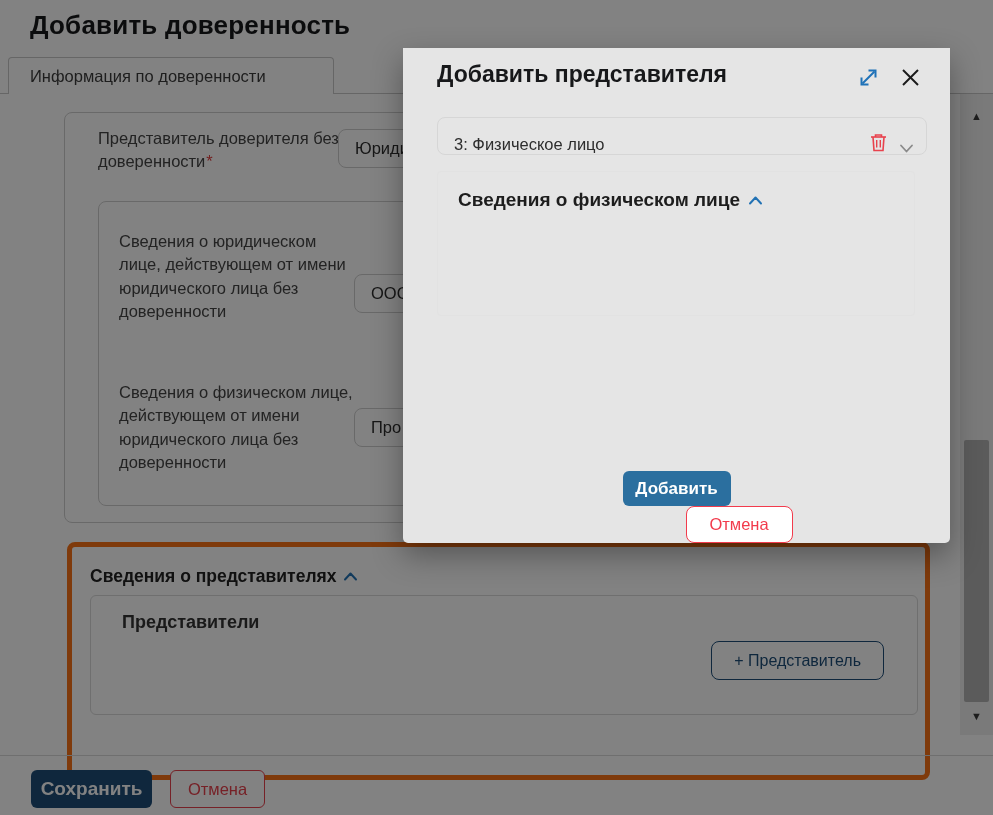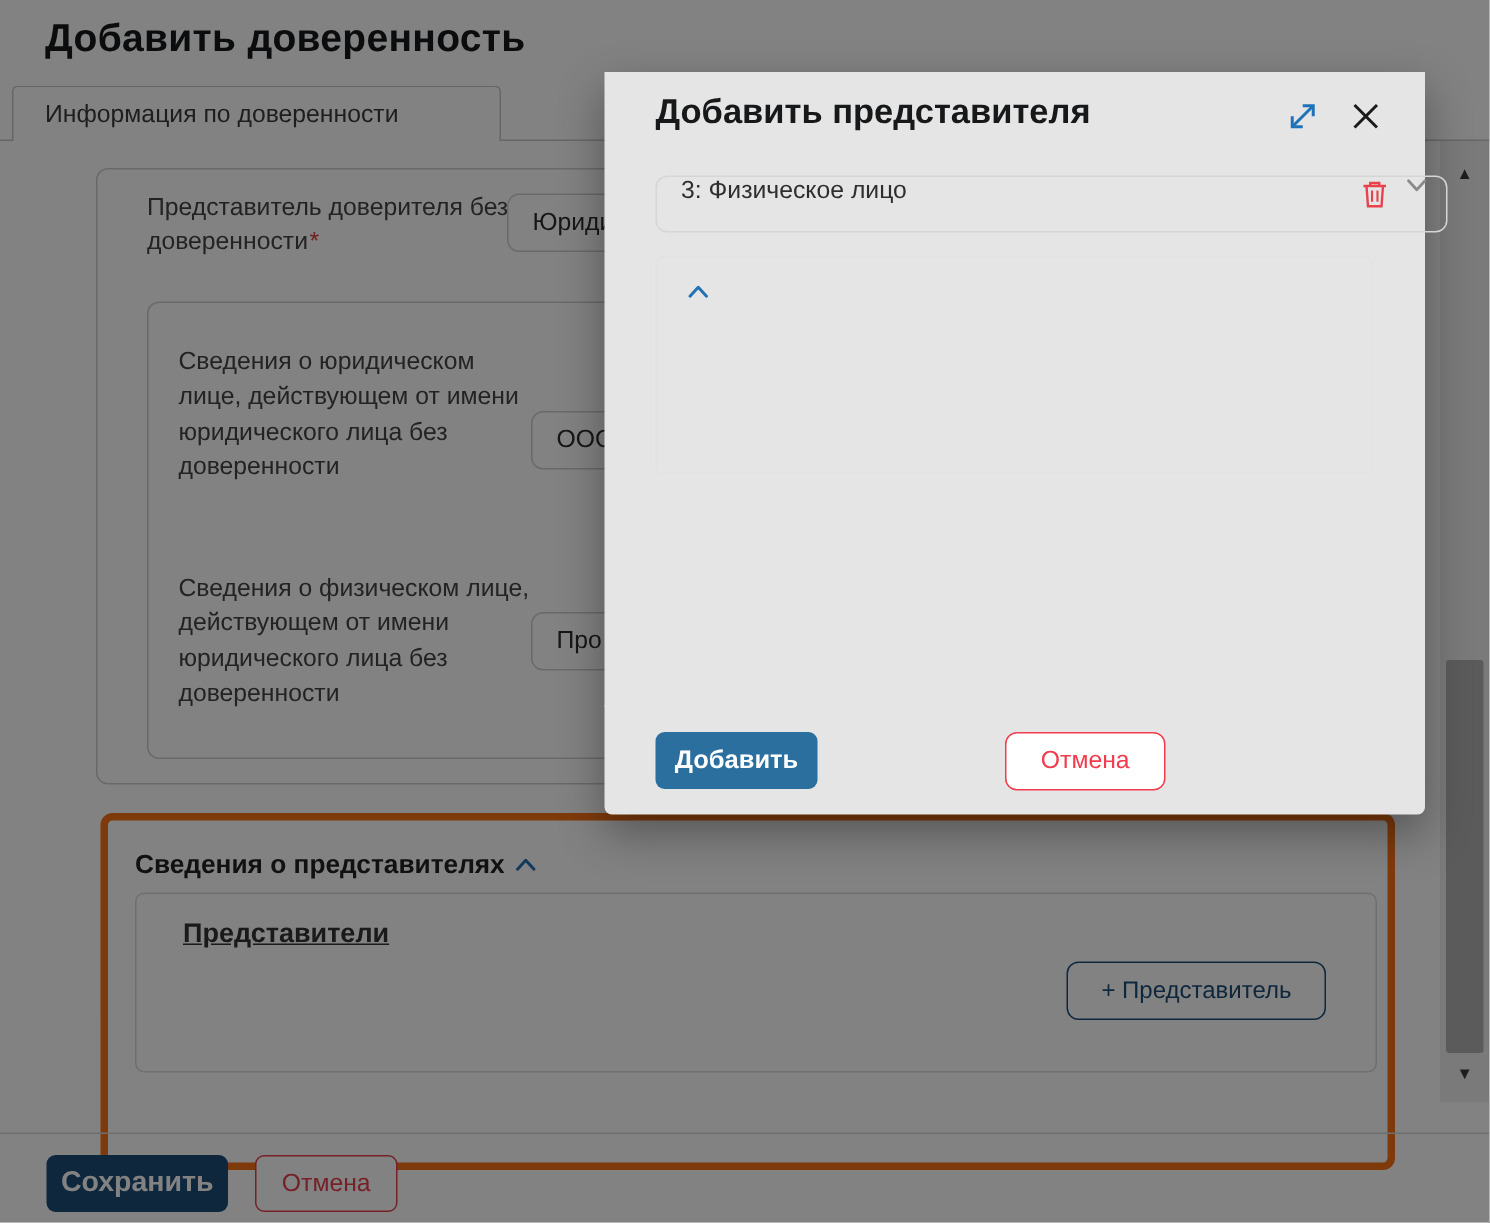--- a/index.html
+++ b/index.html
@@ -24,21 +24,21 @@
             font-size: 16.5px; color: #2e2e2e; }
   .panelB { position: absolute; left: 33px; top: 88px; width: 800px; height: 305px;
             border: 1px solid #cfcfcf; border-radius: 8px; }
 
   .panelC { position: absolute; left: 67px; top: 542px; width: 863px; height: 238px;
             border: 5px solid #f97316; border-radius: 8px; }
   .sechead { position: absolute; left: 18px; top: 19px; font-size: 17.5px; font-weight: 700;
              color: #222; display: flex; align-items: center; gap: 7px; }
   .panelD { position: absolute; left: 18px; top: 48px; width: 828px; height: 120px;
             border: 1px solid #d9d9d9; border-radius: 6px; }
-  .ptitle { position: absolute; left: 31px; top: 16px; font-size: 18px; font-weight: 700; color: #333; text-decoration: underline; }
+  .ptitle { position: absolute; left: 31px; top: 16px; font-size: 18px; font-weight: 700; color: #333; }
   .btn-outline-navy { position: absolute; right: 33px; top: 45px; height: 39px; padding: 0 22px;
             background: #fff; border: 1px solid #1e4e79; border-radius: 8px; color: #1e4e79;
             font-size: 16px; font-family: inherit; cursor: pointer; }
 
   .footline { position: absolute; left: 0; top: 755px; width: 993px; height: 1px; background: #d9d9d9; }
   .btn-navy { position: absolute; left: 31px; top: 770px; width: 121px; height: 38px;
             background: #1e4e79; border: none; border-radius: 6px; color: #fff; font-size: 19px;
             font-weight: 700; font-family: inherit; cursor: pointer; }
   .btn-outline-red-sm { position: absolute; left: 170px; top: 770px; width: 95px; height: 38px;
             background: #fff; border: 1px solid #e8414d; border-radius: 6px; color: #e8414d;
@@ -55,37 +55,37 @@
   
   .overlay { position: absolute; inset: 0; background: rgba(0,0,0,0.49); z-index: 50; }
   .modal { position: absolute; left: 403px; top: 16px; width: 547px; height: 495px; background: #e5e5e5;
            z-index: 100; border-radius: 0 0 5px 5px; box-shadow: 0 12px 30px rgba(0,0,0,.35);
            display: flex; flex-direction: column; margin-top: 32px; }
   .modal-head { display: flex; align-items: flex-start; padding: 13px 26px 0 34px; }
   .modal-title { font-size: 23px; font-weight: 700; color: #17181a; flex: 1; }
   .icon-btn { background: none; border: none; cursor: pointer; padding: 2px; display: inline-flex; }
   .modal-body { padding: 26px 32px 0 34px; flex: 1; }
   .field-label { font-size: 14.5px; color: #4f4f4f; margin-bottom: 8px; }
-  .select { width: 528px; height: 38px; border: 1px solid #d6d6d6; border-radius: 8px;
-            display: flex; align-items: flex-start; padding: 0 12px 0 16px; cursor: pointer; }
+  .select { width: 490px; height: 38px; border: 1px solid #d6d6d6; border-radius: 8px;
+            display: flex; align-items: flex-end; padding: 0 12px 0 16px; cursor: pointer; }
   .select-value { flex: 1; font-size: 16.5px; color: #2e2e2e; }
   .card { margin-top: 16px; width: 478px; height: 145px; border: 1px solid #e2e2e2;
           border-radius: 4px; padding: 17px 20px 0 20px; }
   .card-head { font-size: 19px; font-weight: 700; color: #1d1d1d; display: flex;
                align-items: center; gap: 8px; margin-bottom: 7px; }
   .card-row { display: flex; gap: 12px; margin-top: 7px; }
   .search-input { width: 296px; height: 38px; border: 1px solid #d6d6d6; border-radius: 8px;
             display: flex; align-items: center; padding: 0 12px 0 16px; }
   .search-input span { flex: 1; font-size: 16.5px; color: #2e2e2e; }
   .btn-create { width: 130px; height: 38px; background: #fff; border: 1px solid #2272b4;
             border-radius: 8px; color: #2272b4; font-size: 16.5px; font-family: inherit;
             display: flex; align-items: center; justify-content: center; gap: 9px; cursor: pointer; }
   .btn-create .plus { font-size: 21px; font-weight: 400; line-height: 1; margin-top: -2px; }
   .modal-foot { border-top: 1px solid #e5e5e5; height: 73px; display: flex; align-items: center;
-            padding: 0 34px; }
+            padding: 0 34px; flex-direction: column; }
   .btn-add { width: 108px; height: 38px; background: #2b6f9f; border: none; border-radius: 6px;
             color: #fff; font-size: 17px; font-weight: 700; font-family: inherit; cursor: pointer; }
   .btn-cancel { margin-left: 125px; width: 107px; height: 39px; background: #fff;
             border: 1px solid #f23b4c; border-radius: 8px; color: #f23b4c; font-size: 16.5px;
             font-family: inherit; cursor: pointer; }
 </style>
 </head>
 <body>
 
 <div class="stage">
@@ -179,20 +179,21 @@
             <line x1="10.3" y1="7" x2="10.3" y2="14.5" stroke="#e8424d" stroke-width="1.4"></line>
           </svg>
         </button>
         <svg width="15" height="11" viewBox="0 0 15 11">
           <polyline points="2,2.5 7.5,8.5 13,2.5" fill="none" stroke="#8a8a8a" stroke-width="1.8" stroke-linecap="round" stroke-linejoin="round"></polyline>
         </svg>
       </div>
 
       <div class="card">
         <div class="card-head">
+          <span>Сведения о физическом лице</span>
           <svg width="15" height="11" viewBox="0 0 15 11">
             <polyline points="2,8.5 7.5,2.5 13,8.5" fill="none" stroke="#2272b4" stroke-width="2" stroke-linecap="round" stroke-linejoin="round"></polyline>
           </svg>
         </div>
       </div>
     </div>
 
     <div class="modal-foot">
       <button class="btn-add">Добавить</button>
       <button class="btn-cancel">Отмена</button>

